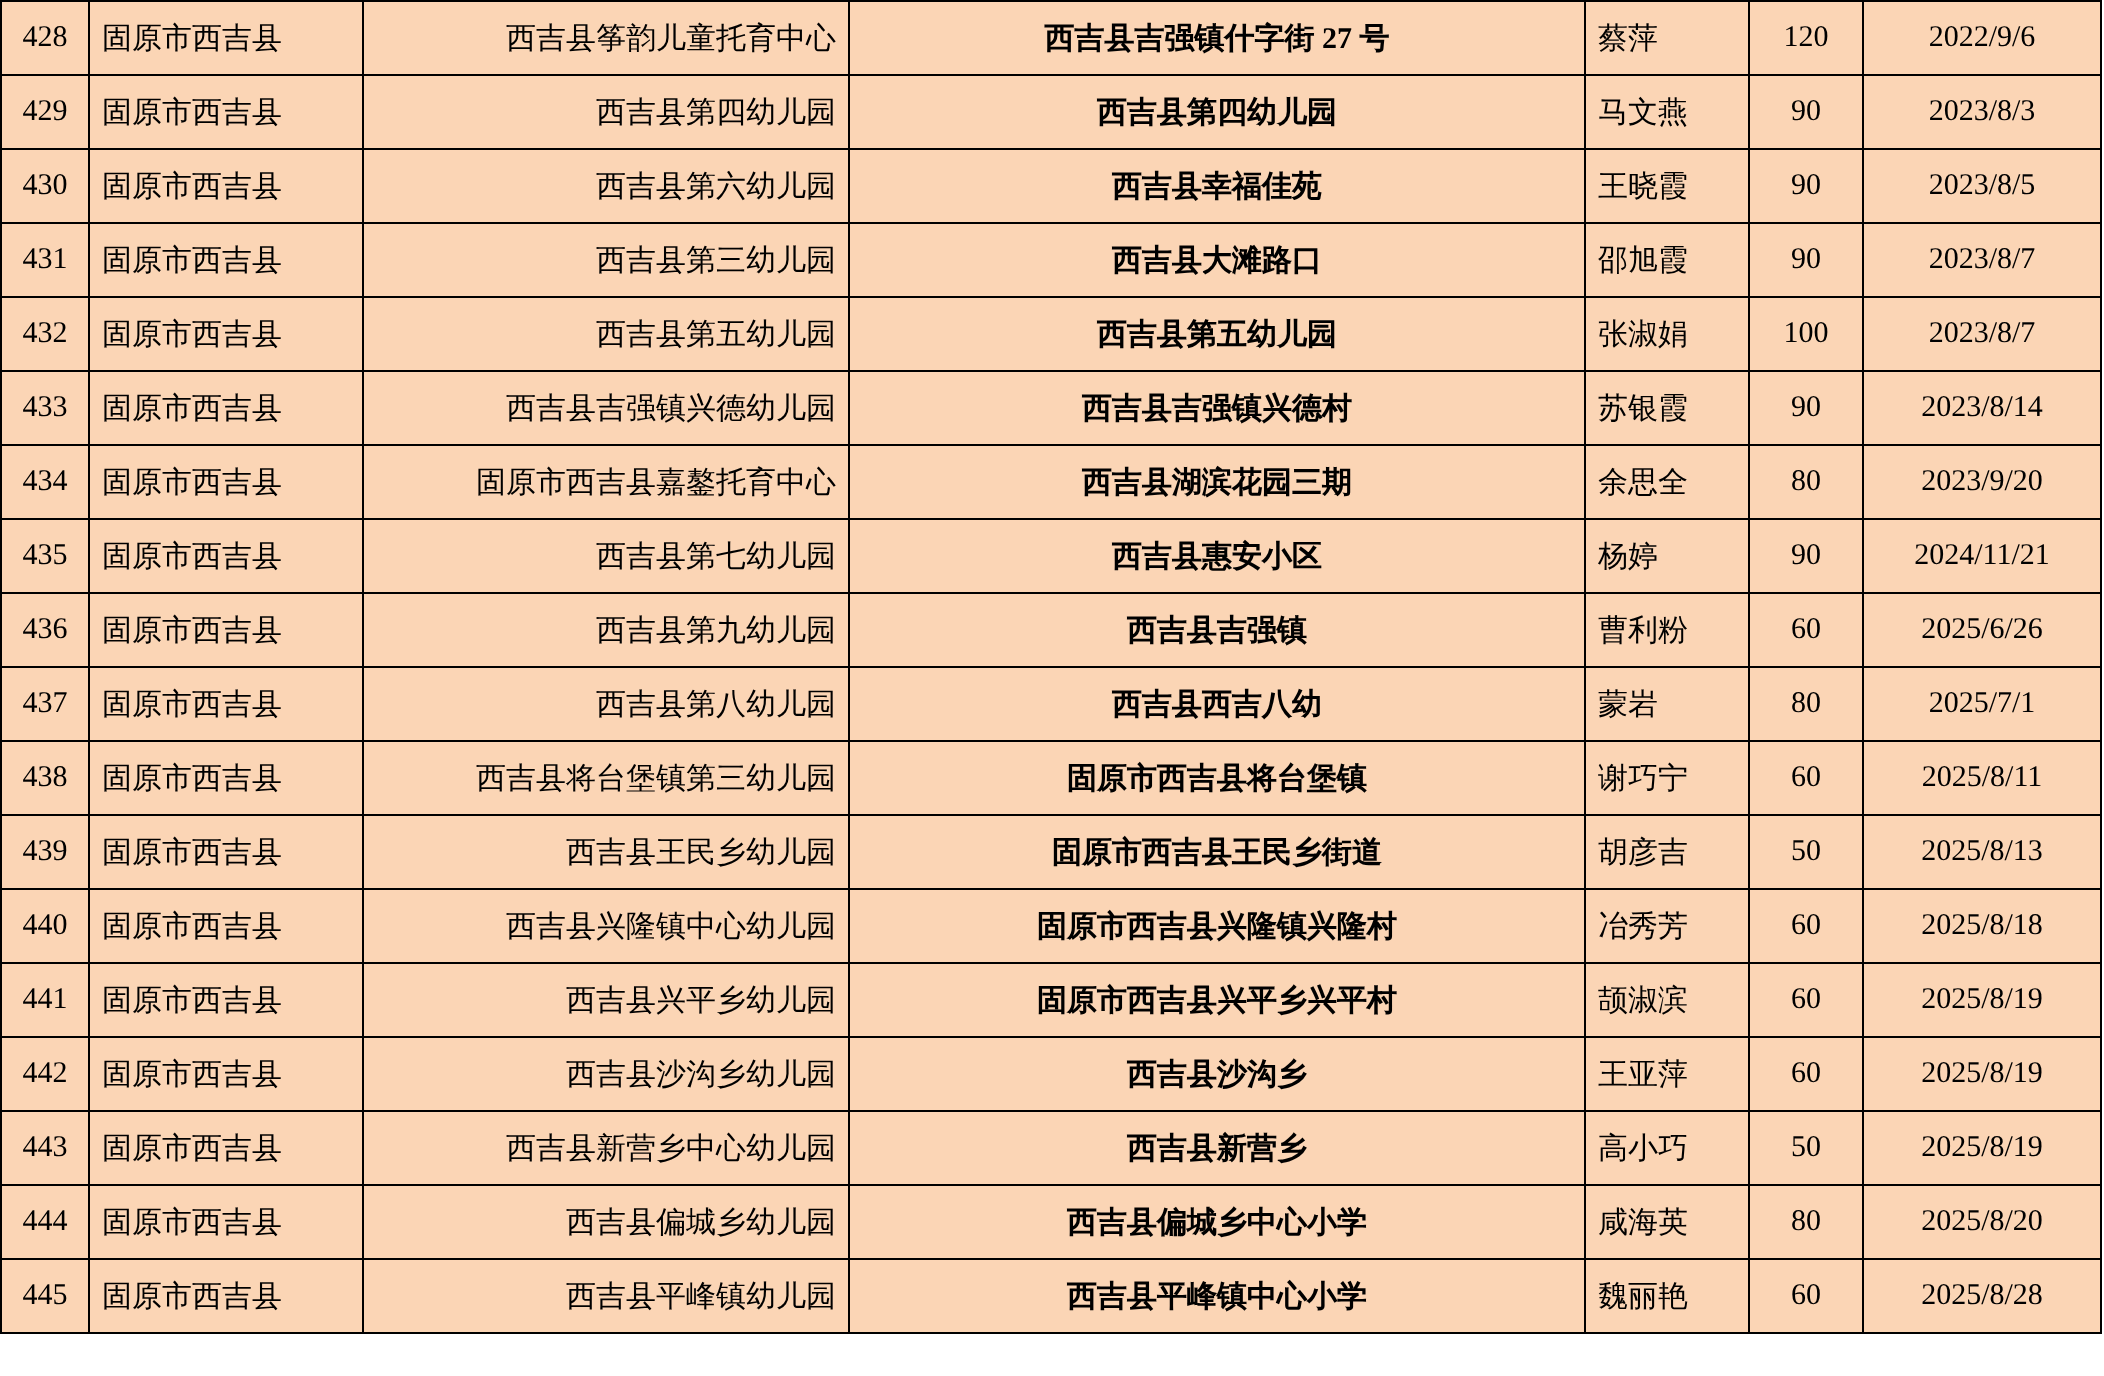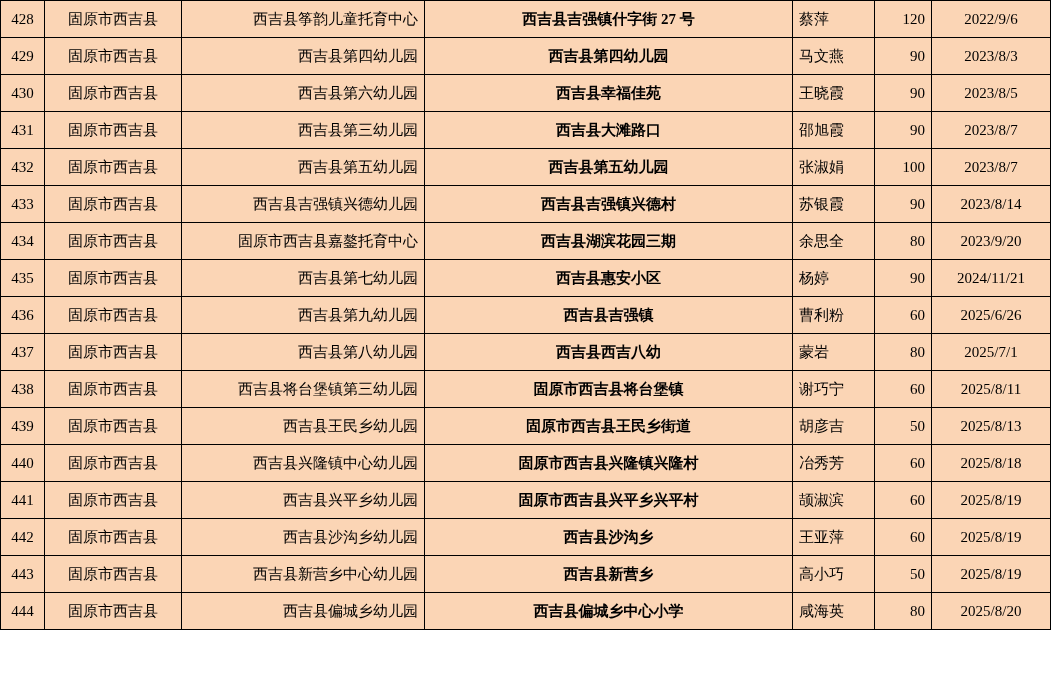--- a/index.html
+++ b/index.html
@@ -29,25 +29,25 @@
     border: 1px solid #000000;
     height: 37px;
     font-size: 15px;
     color: #000000;
     padding: 0 6px;
     box-sizing: border-box;
     white-space: nowrap;
     overflow: hidden;
   }
   td.c-idx      { width: 44px;  text-align: center; font-size: 14px; }
-  td.c-region   { width: 137px; text-align: center; padding-left: 8px; }
+  td.c-region   { width: 137px; text-align: left; padding-left: 8px; }
   td.c-inst     { width: 243px; text-align: right; padding-left: 8px; }
   td.c-addr     { width: 368px; text-align: center; padding-left: 8px; font-weight: bold; }
   td.c-person   { width: 82px;  }
-  td.c-count    { width: 57px;  text-align: right; font-size: 14px; }
+  td.c-count    { width: 57px;  text-align: center; font-size: 14px; }
   td.c-date     { width: 119px; text-align: center; font-size: 14px; }
 </style>
 </head>
 <body>
 
 <div id="sheet">
   <table class="data-table">
     <tbody id="table-body">
         <tr>
           <td class="c-idx">428</td>
@@ -195,15 +195,24 @@
         </tr>
         <tr>
           <td class="c-idx">444</td>
           <td class="c-region">固原市西吉县</td>
           <td class="c-inst">西吉县偏城乡幼儿园</td>
           <td class="c-addr">西吉县偏城乡中心小学</td>
           <td class="c-person">咸海英</td>
           <td class="c-count">80</td>
           <td class="c-date">2025/8/20</td>
         </tr>
+        <tr>
+          <td class="c-idx">445</td>
+          <td class="c-region">固原市西吉县</td>
+          <td class="c-inst">西吉县平峰镇幼儿园</td>
+          <td class="c-addr">西吉县平峰镇中心小学</td>
+          <td class="c-person">魏丽艳</td>
+          <td class="c-count">60</td>
+          <td class="c-date">2025/8/28</td>
+        </tr>
       </tbody>
   </table>
 </div>
 
 </body></html>

